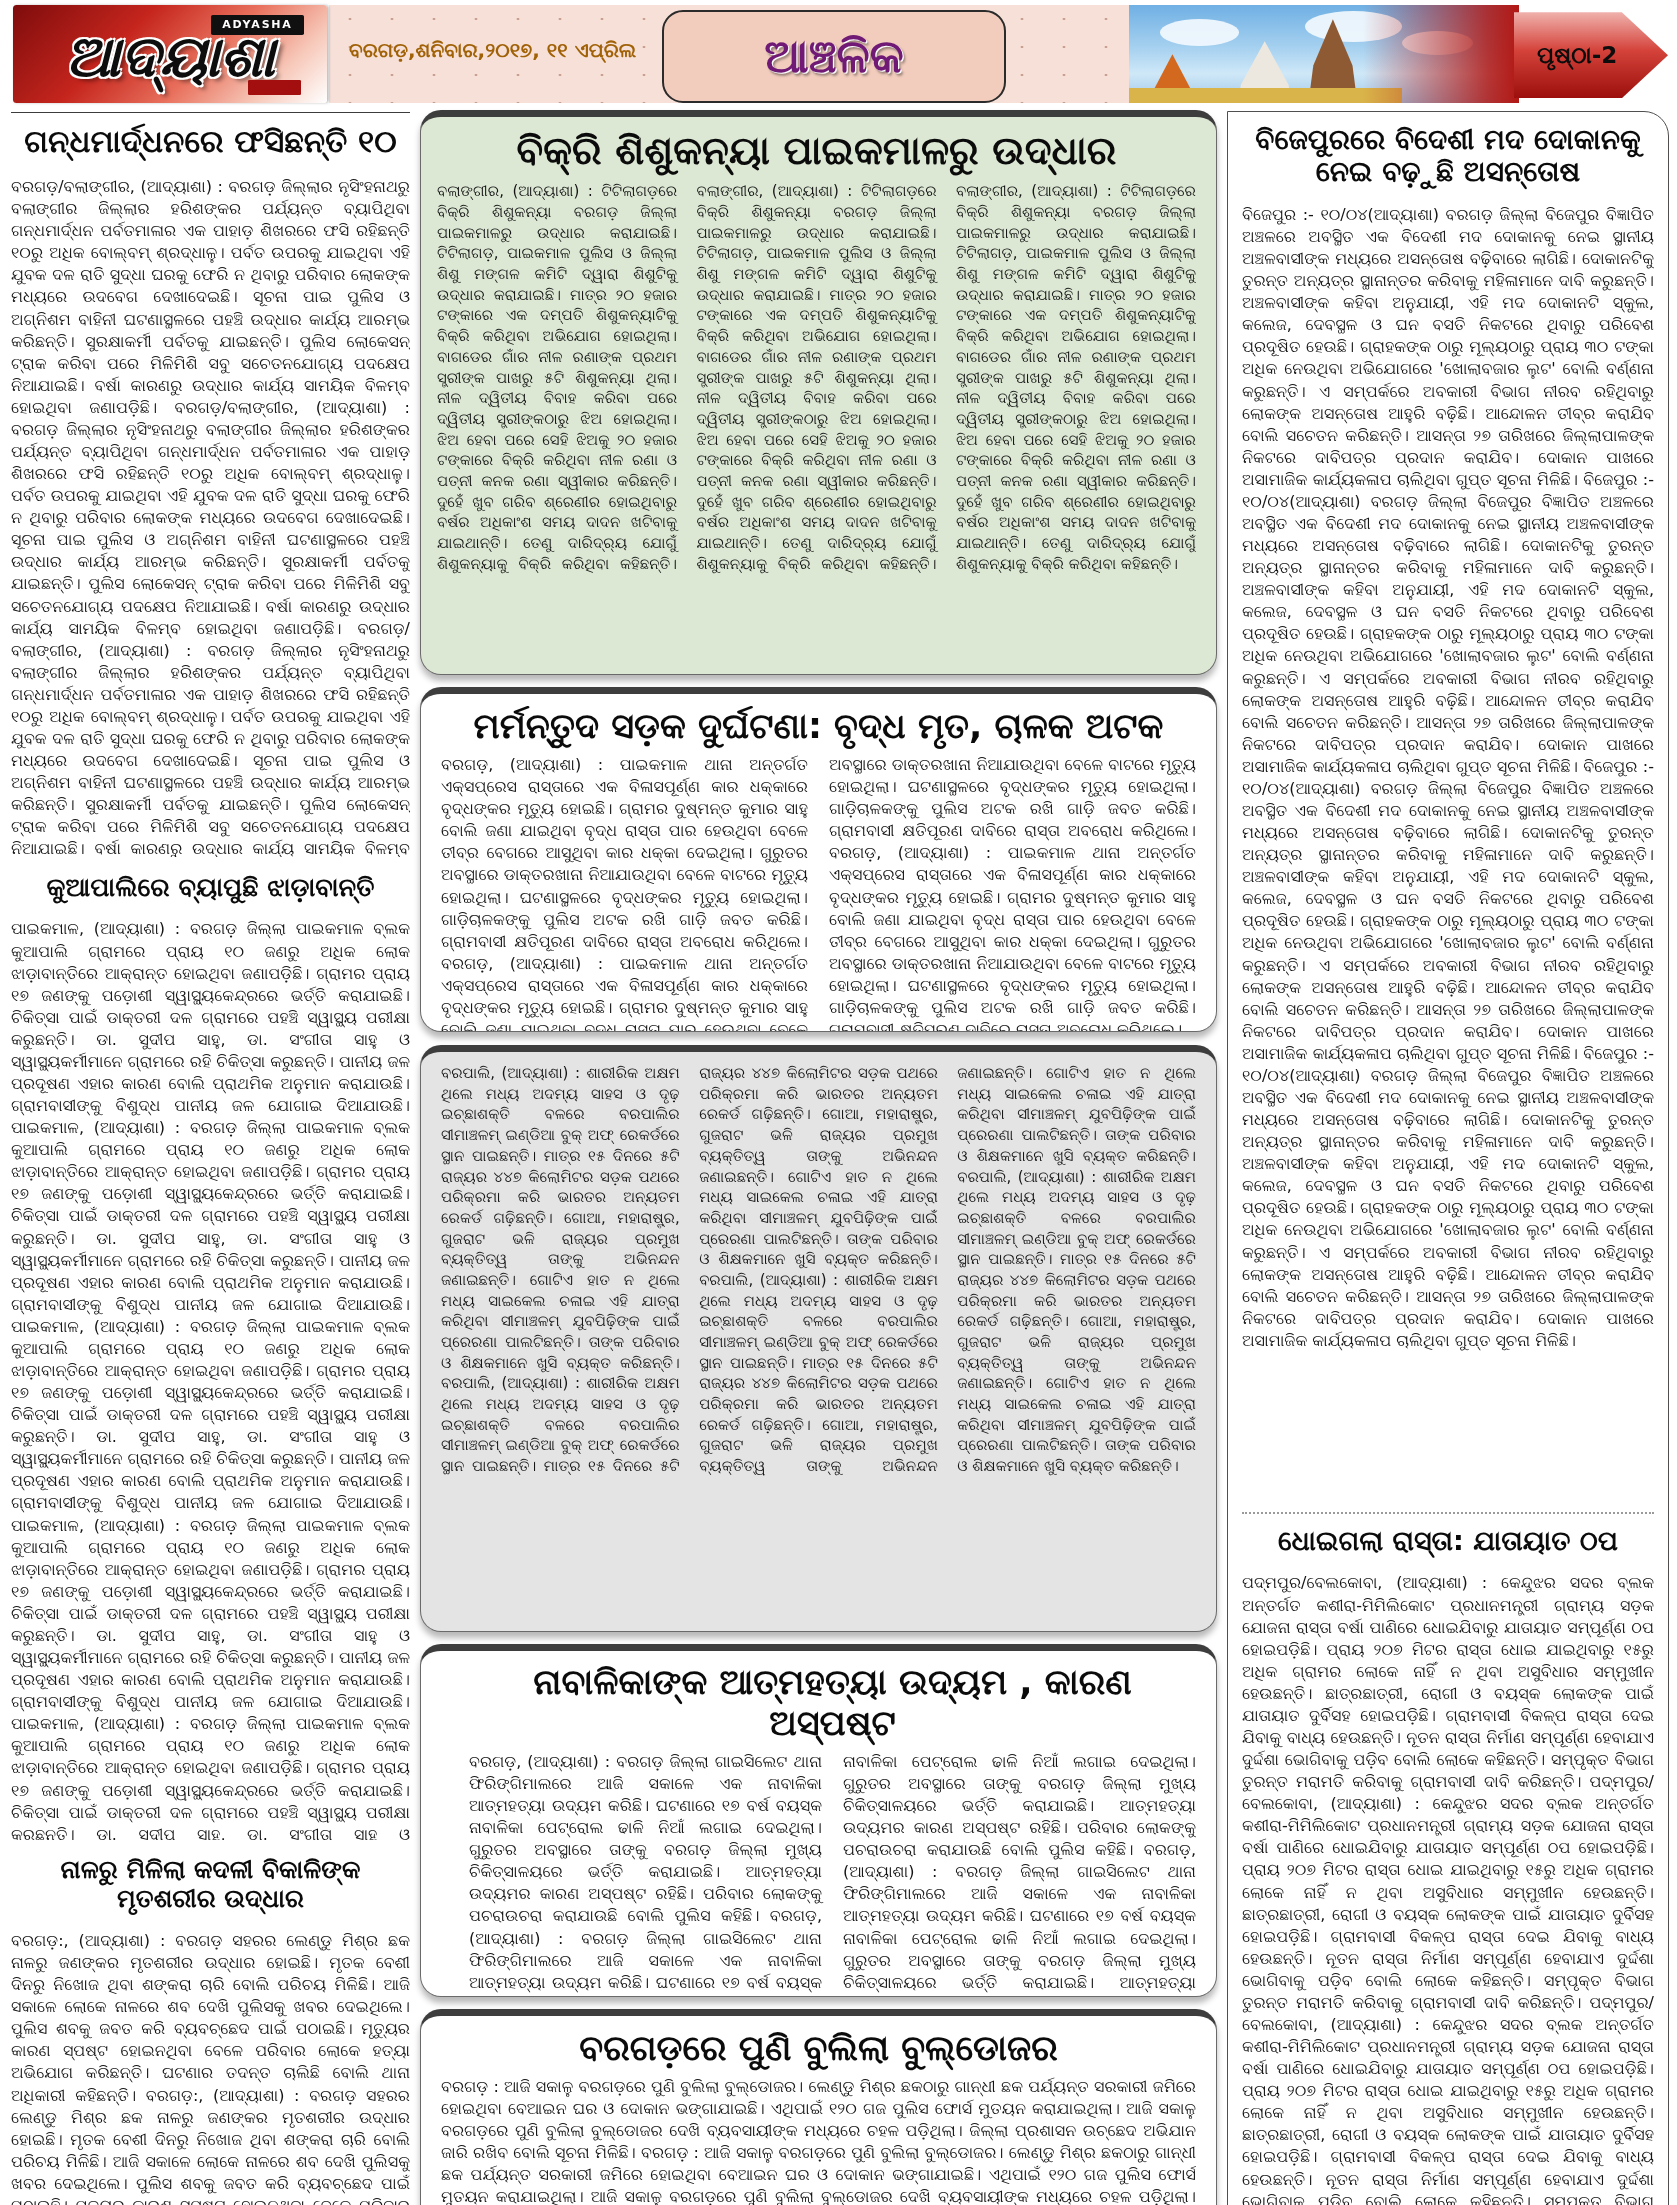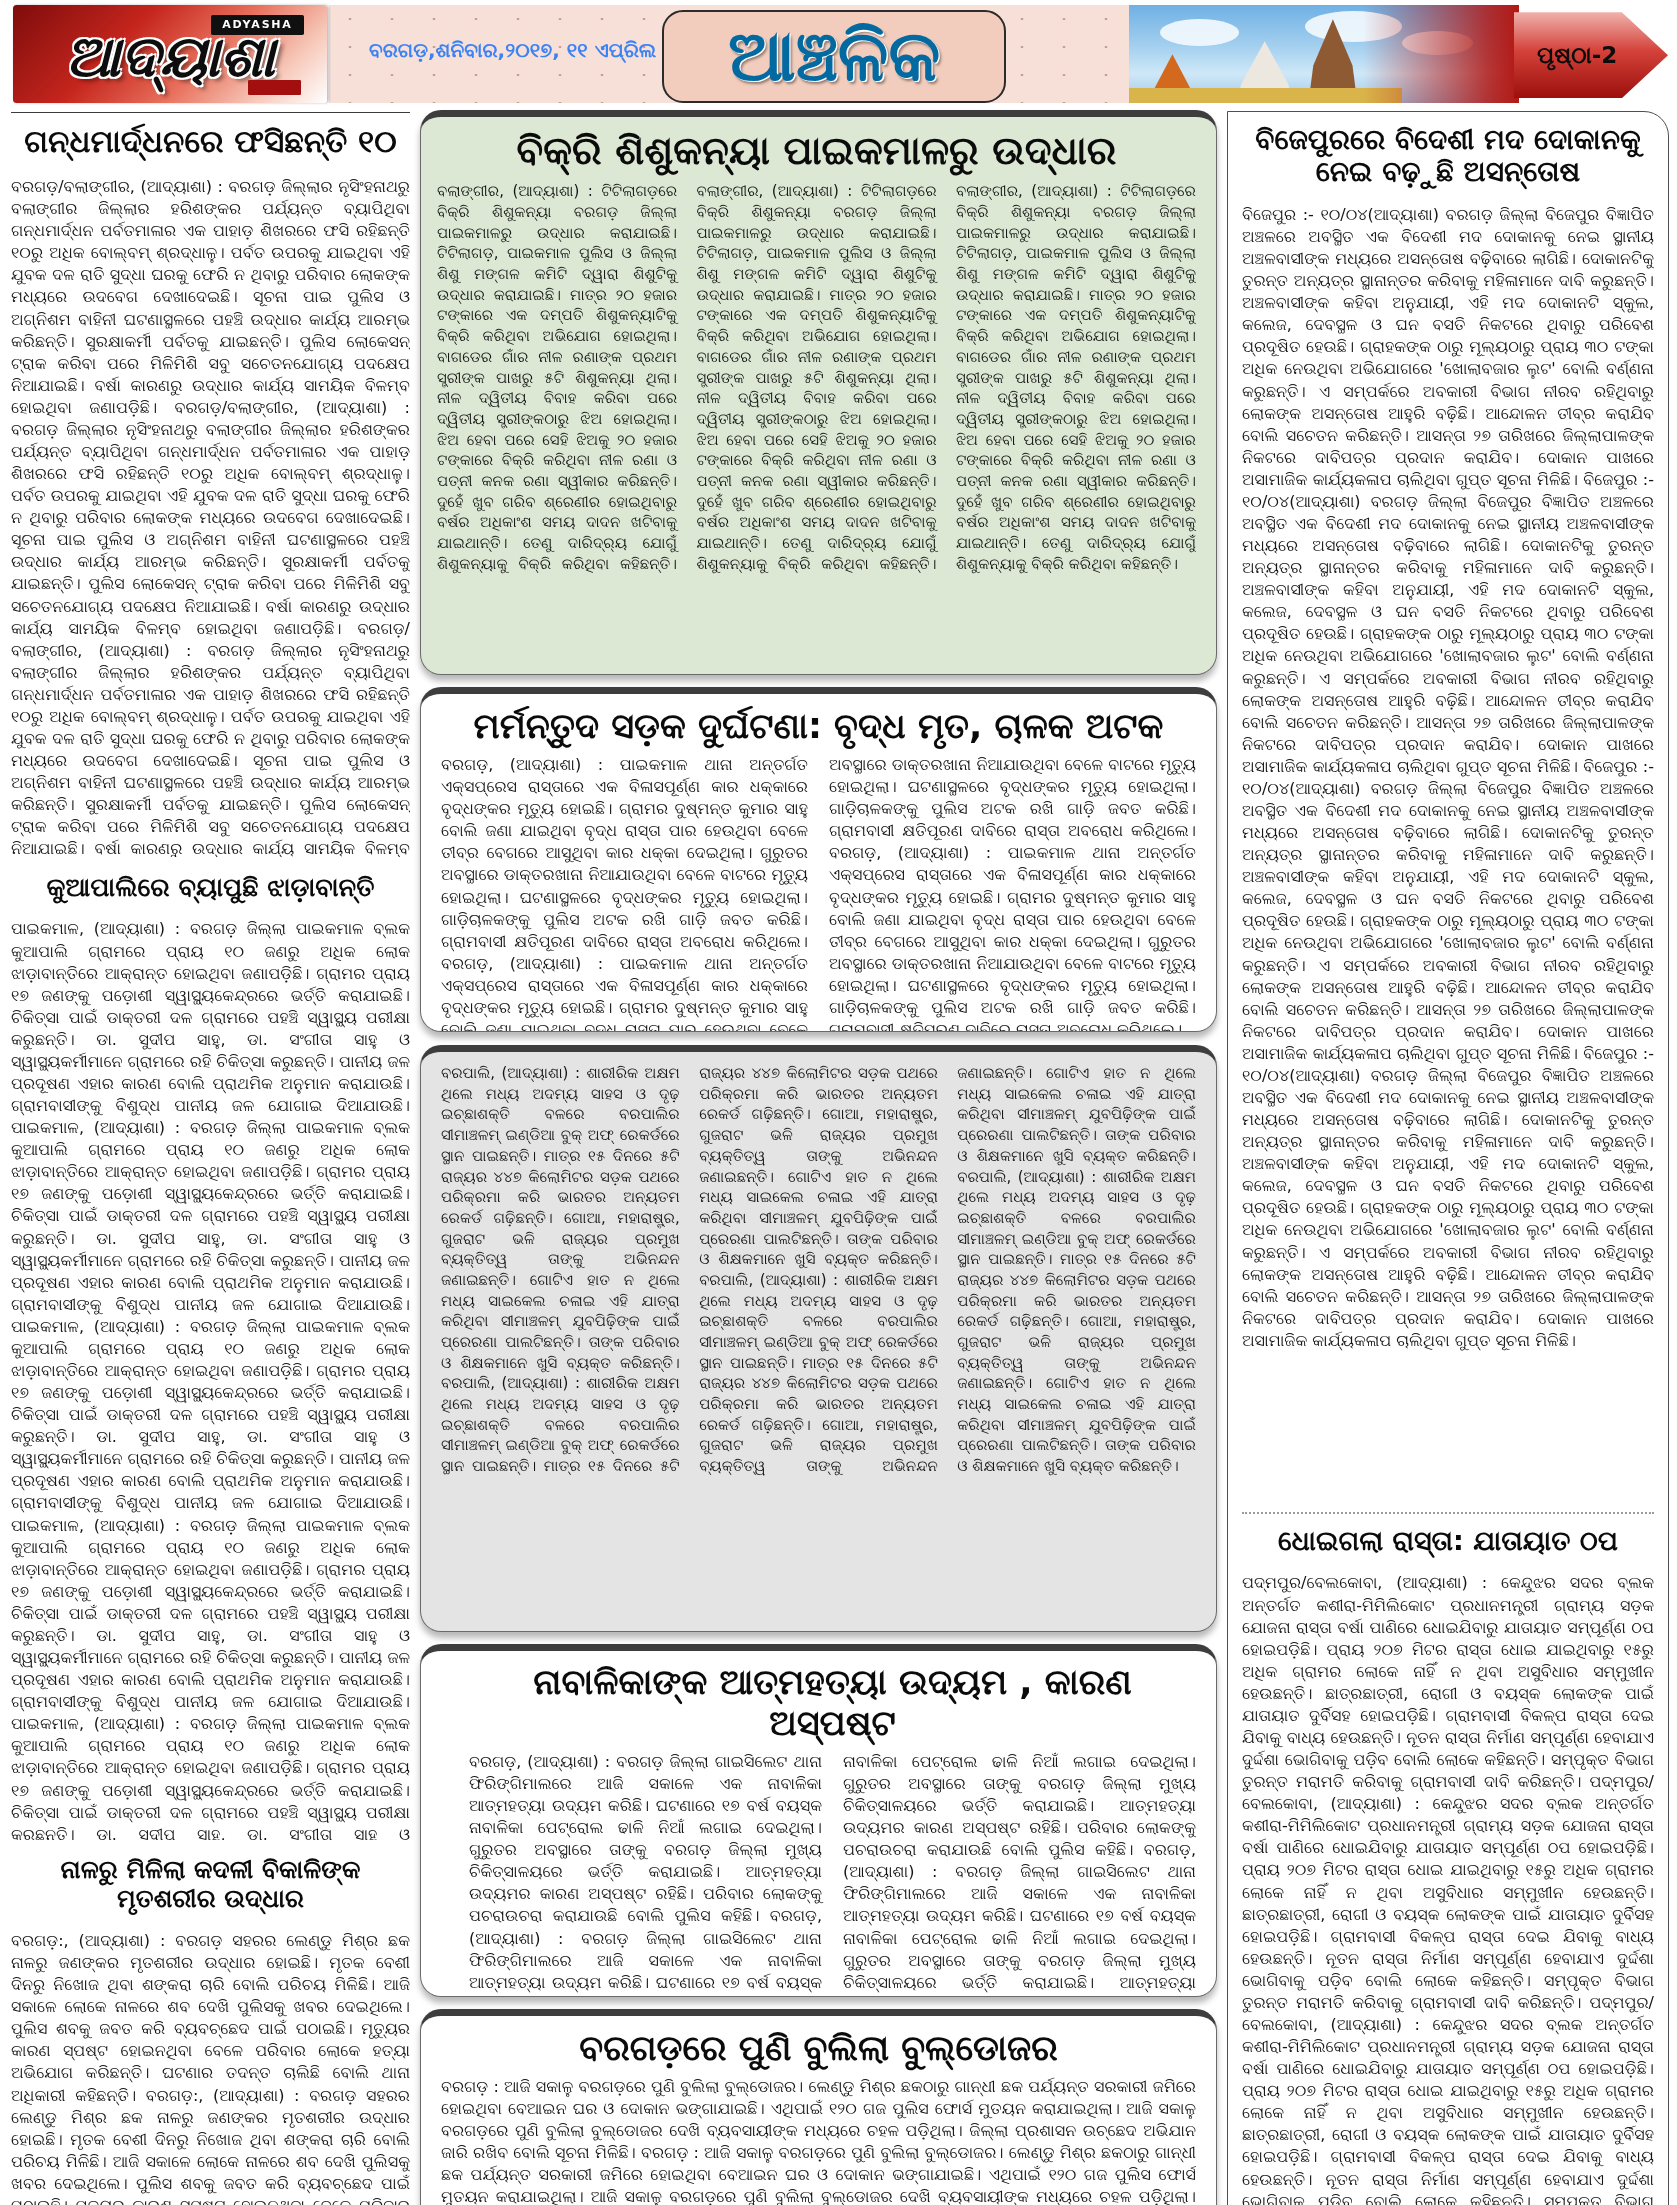--- a/index.html
+++ b/index.html
@@ -13,25 +13,25 @@
     background-size:42px 28px;}
   .masthead{position:absolute;left:13.2px;top:5.3px;width:314px;height:98px;border-radius:3.5px;
     background:linear-gradient(135deg,#7e0c0c 0%,#c5251d 35%,#e8705c 60%,#f7c9ba 82%,#ffffff 100%);
     box-shadow:1.8px 0 2.6px rgba(0,0,0,.25);}
   .brand-label{position:absolute;top:9.7px;right:23px;background:#101010;color:#fff;
     padding:3.5px 11.5px;font-size:11px;font-weight:bold;letter-spacing:1.8px;border-radius:1.8px;}
   .brand-name{position:absolute;left:0;top:17.6px;width:100%;text-align:center;
     font-size:57px;font-weight:800;font-style:italic;color:#0d0d0d;
     text-shadow:1.8px 1.8px 0 #fff,-1.8px -1.8px 0 #fff,1.8px -1.8px 0 #fff,-1.8px 1.8px 0 #fff,4.4px 4.4px 4.4px rgba(0,0,0,.45);}
   .brand-chip{position:absolute;right:26.5px;bottom:8px;width:53px;height:15px;background:#a30f0f;border-radius:1.3px;}
-  .edition-dateline{position:absolute;left:349px;top:38px;font-size:20px;font-weight:bold;color:#3b82f6;margin-left:20px;}
+  .edition-dateline{position:absolute;left:349px;top:38px;font-size:20px;font-weight:bold;color:#a16207;}
   .section-title-box{position:absolute;left:662px;top:9.7px;width:340px;height:89px;
     background:#f2cdbd;border:2.2px solid #2b2b2b;border-radius:21px;
     display:flex;align-items:center;justify-content:center;}
-  .section-title-box .t{font-size:70px;font-weight:800;color:#0369a1;
+  .section-title-box .t{font-size:46px;font-weight:800;color:#701a75;
     text-shadow:1.3px 1.3px 0 #fff,2.6px 2.6px 2.6px rgba(0,0,0,.4);}
   .temple-photo{position:absolute;left:1129px;top:5.3px;width:390px;height:98px;overflow:hidden;
     background:linear-gradient(180deg,#6fb0e4 0%,#a8d2f0 45%,#cfe8f8 70%,#9fc7e6 100%);}
   .cloud{position:absolute;background:#f4fafe;border-radius:50%;opacity:.9;}
   .spire{position:absolute;bottom:0;}
   .spire.s1{left:46%;width:49px;height:84px;background:#8d5a33;clip-path:polygon(50% 0,90% 55%,100% 100%,0 100%,10% 55%);}
   .spire.s2{left:28%;width:53px;height:62px;background:#ece8e0;clip-path:polygon(50% 0,95% 70%,100% 100%,0 100%,5% 70%);}
   .spire.s3{left:6%;width:40px;height:49px;background:#d2691e;clip-path:polygon(50% 0,95% 70%,100% 100%,0 100%,5% 70%);}
   .temple-base{position:absolute;left:0;bottom:0;width:70%;height:15px;background:#d9b44a;}
   .temple-photo::after{content:"";position:absolute;right:0;top:0;width:40%;height:100%;

